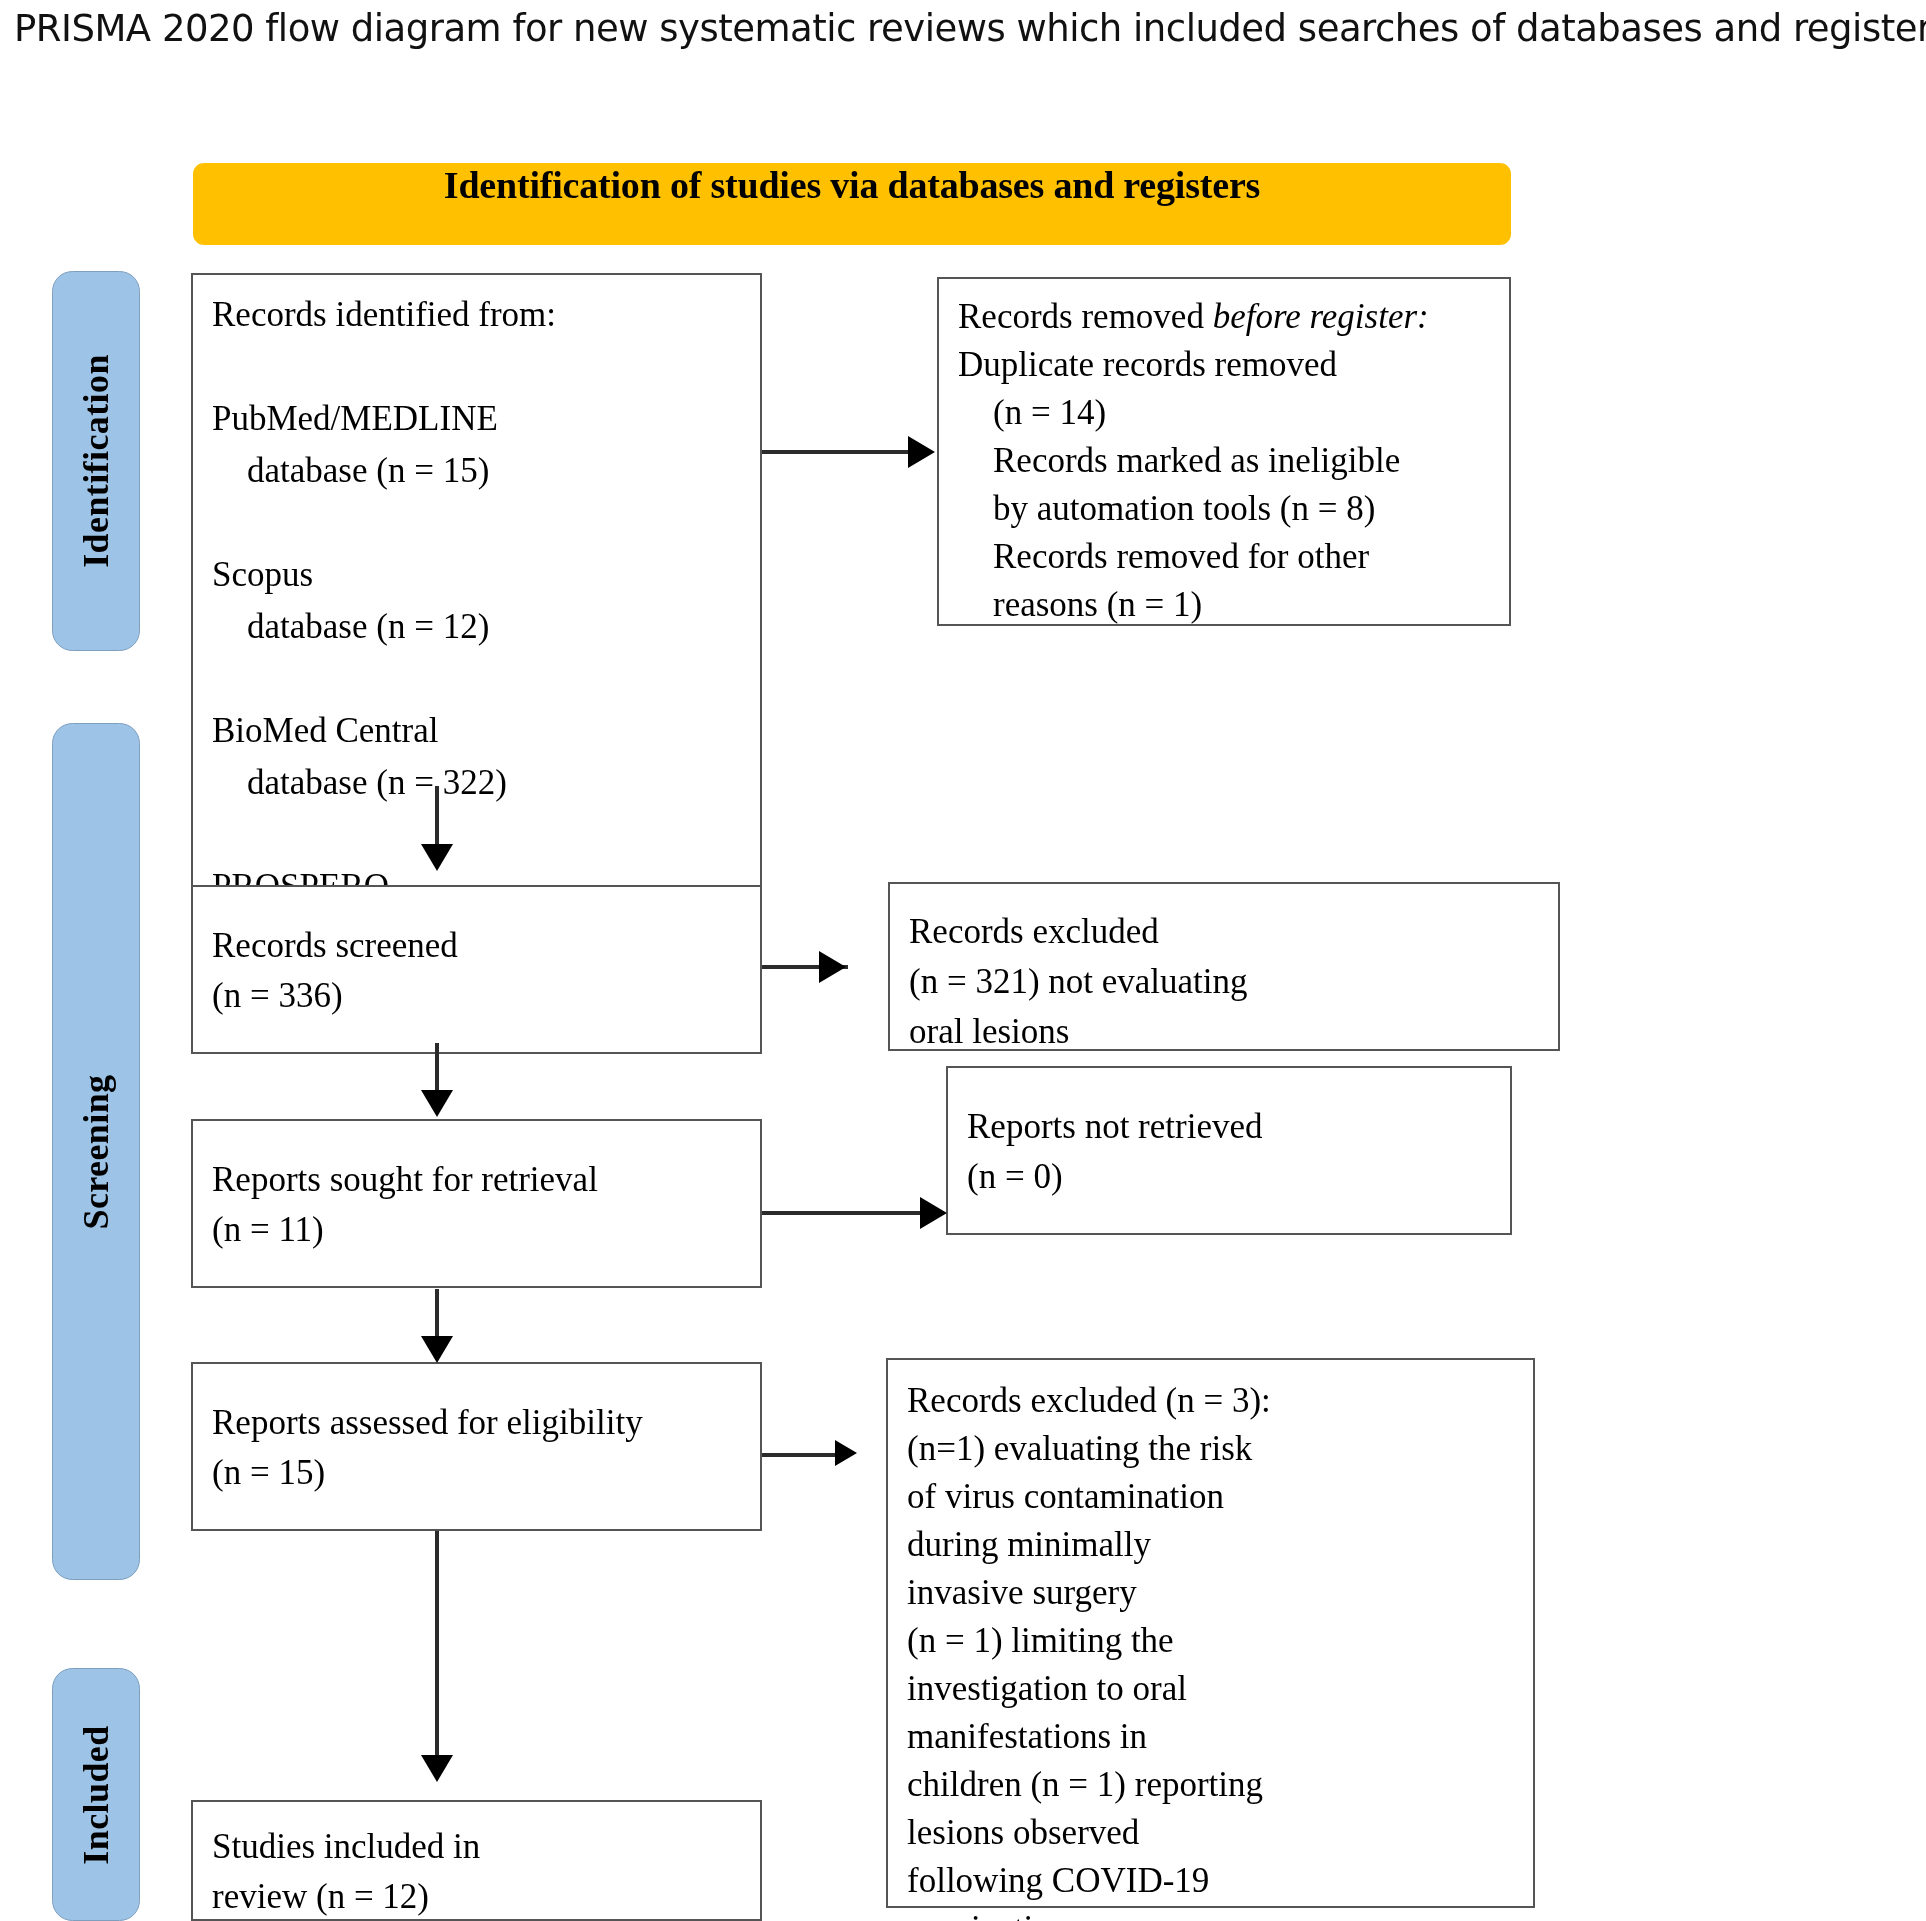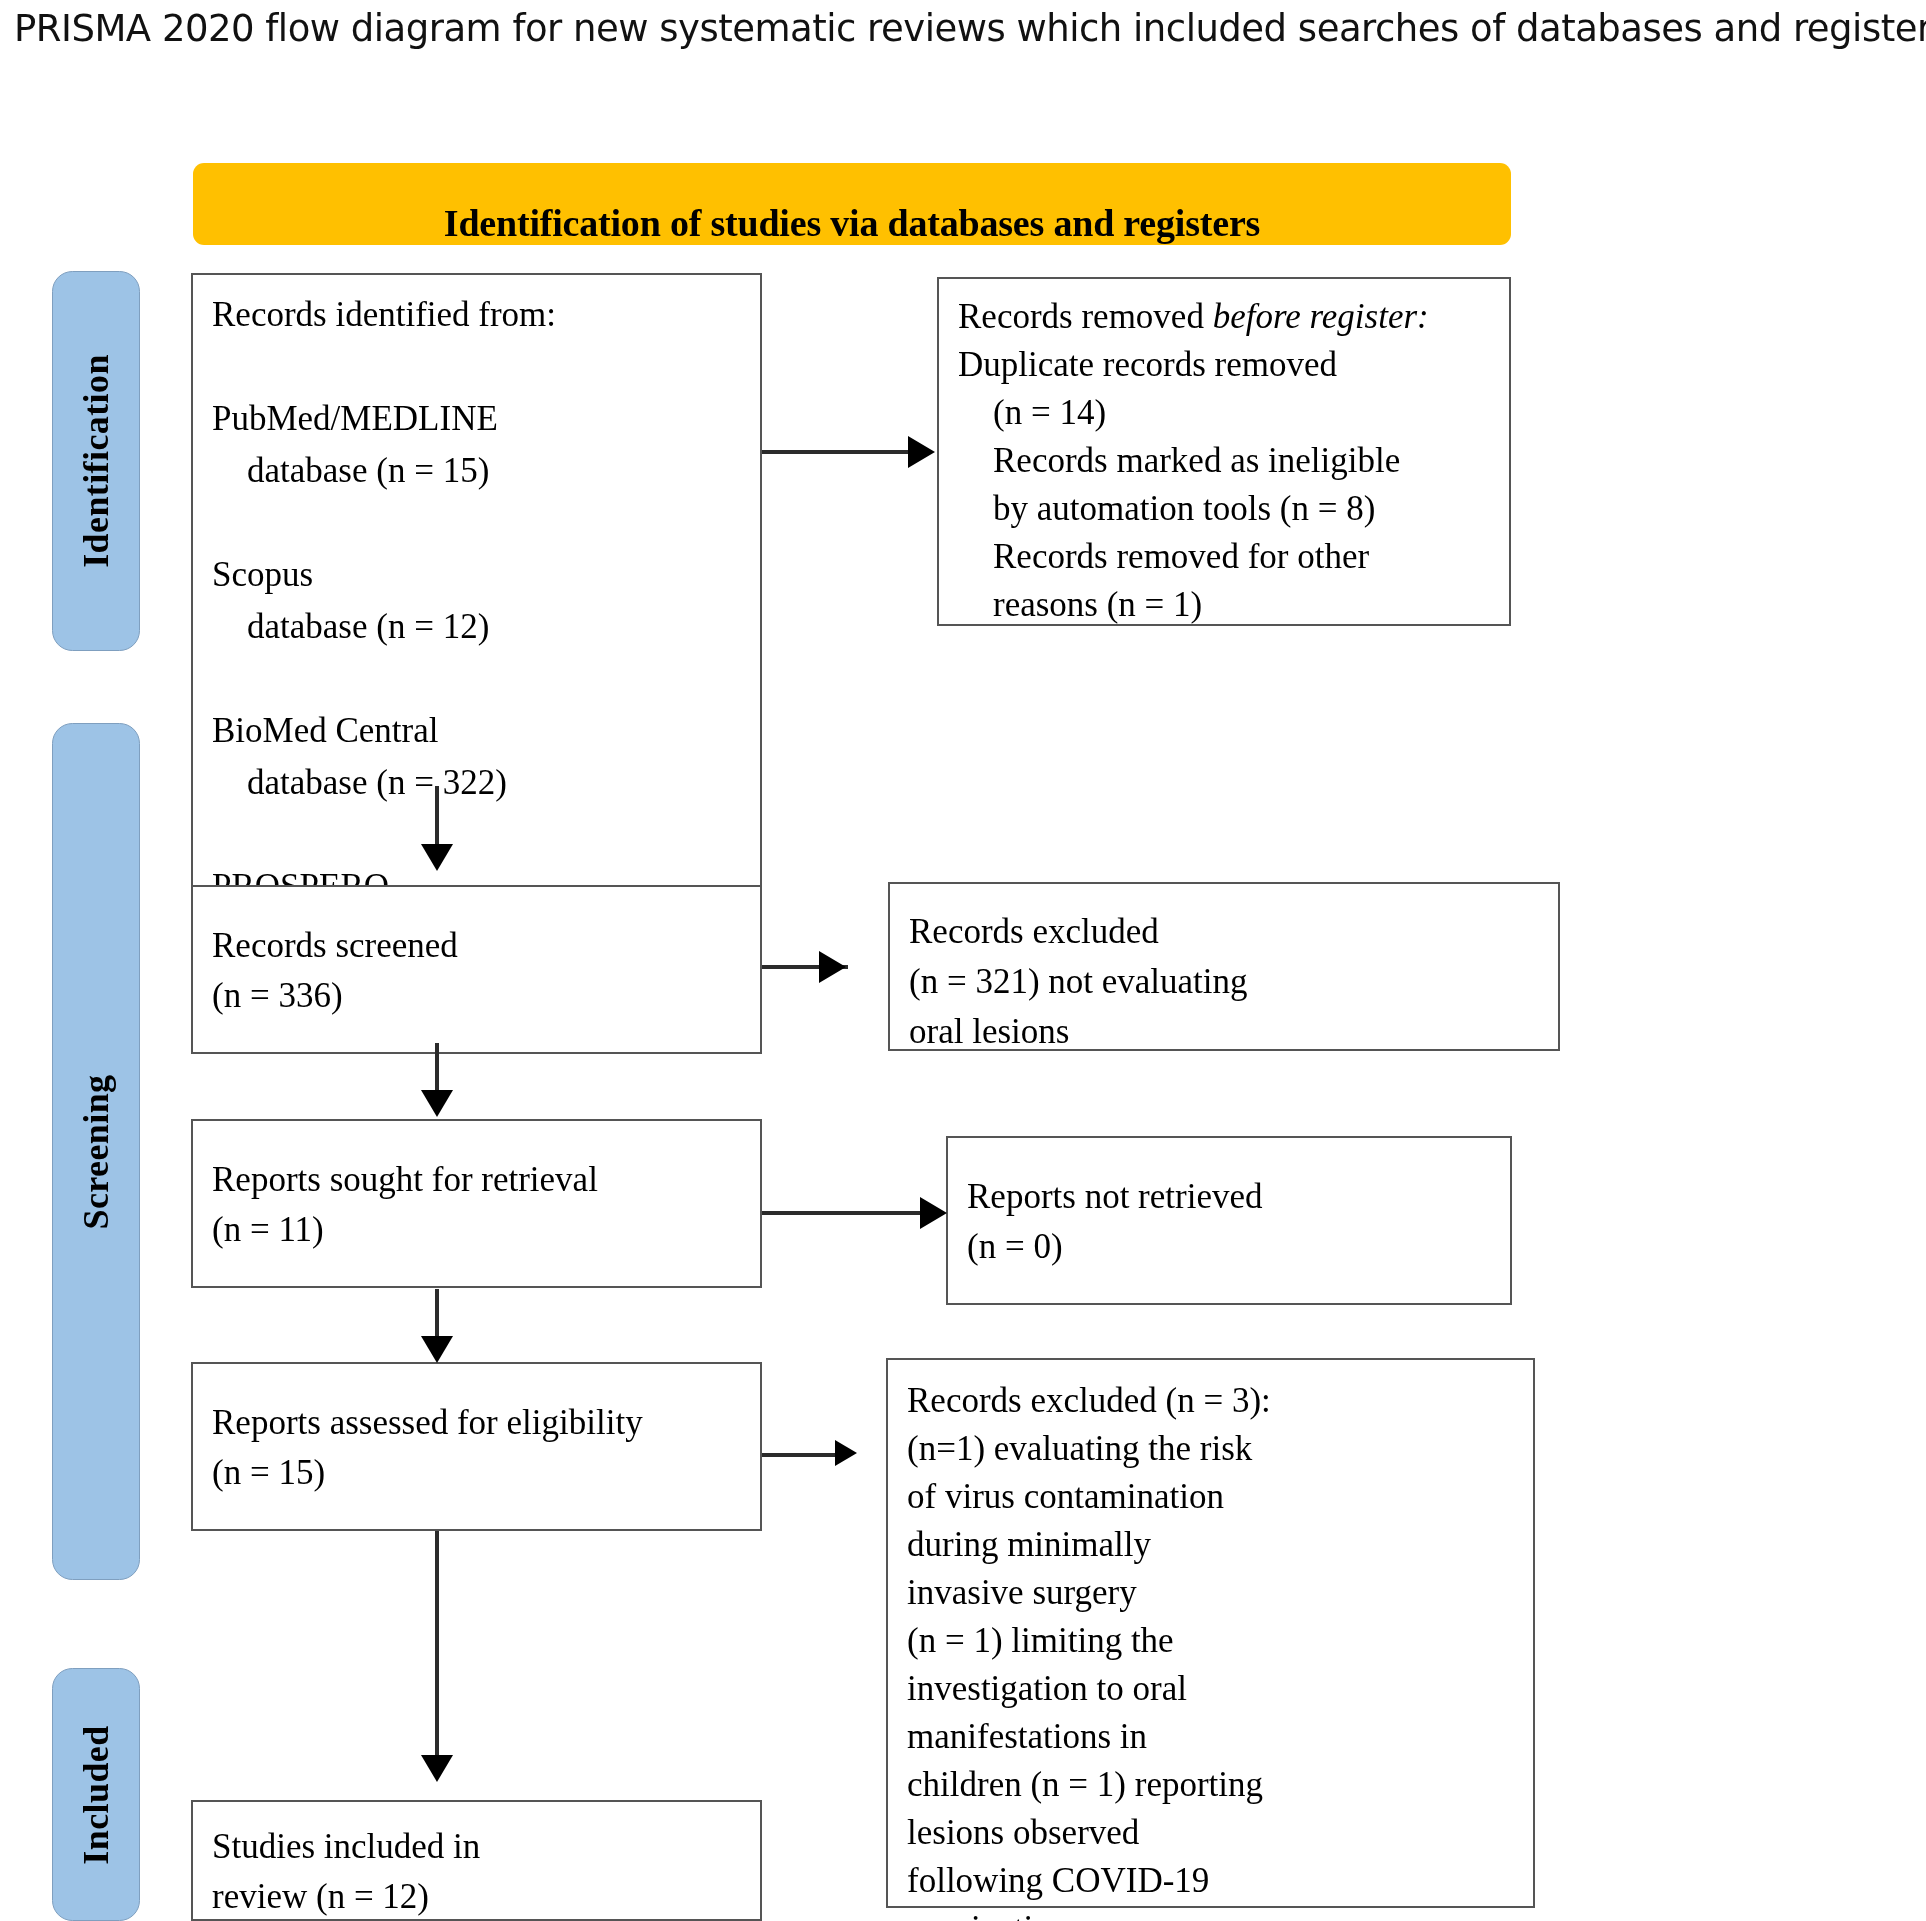--- a/index.html
+++ b/index.html
@@ -60,21 +60,21 @@
   #identification-banner {
     position: absolute;
     left: 193px;
     top: 163px;
     width: 1318px;
     height: 82px;
     background: #ffc000;
     border-radius: 11px;
     box-sizing: border-box;
     display: flex;
-    align-items: flex-end;
+    align-items: flex-start;
     justify-content: center;
   }
   #identification-banner .banner-text {
     font-family: "Liberation Serif", "DejaVu Serif", serif;
     font-weight: bold;
     font-size: 38px;
     color: #000000;
     letter-spacing: -0.2px;
   }
 
@@ -103,21 +103,21 @@
 
   #box-records-screened   { left: 191px;  top: 885px; width: 571px;  height: 169px; }
   #box-records-screened .box-text { padding-top: 20.4px; }
 
   #box-records-excluded-1 { left: 888px; top: 882px; width: 672px;  height: 169px; }
   #box-records-excluded-1 .box-text { padding-top: 9.4px; }
 
   #box-reports-sought     { left: 191px;  top: 1119px; width: 571px;  height: 169px; }
   #box-reports-sought .box-text { padding-top: 20.4px; }
 
-  #box-reports-not-retrieved { left: 946px; top: 1136px; width: 566px; height: 169px; }
+  #box-reports-not-retrieved { left: 946px; top: 1066px; width: 566px; height: 169px; }
   #box-reports-not-retrieved .box-text { padding-top: 20.4px; }
 
   #box-reports-assessed   { left: 191px;  top: 1362px; width: 571px;  height: 169px; }
   #box-reports-assessed .box-text { padding-top: 20.4px; }
 
   #box-records-excluded-2 { left: 886px; top: 1358px; width: 649px;  height: 550px; }
   #box-records-excluded-2 .box-text { line-height: 48px; padding-top: 3.1px; }
 
   #box-studies-included   { left: 191px;  top: 1800px; width: 571px;  height: 121px; }
   #box-studies-included .box-text { padding-top: 6.3px; }

